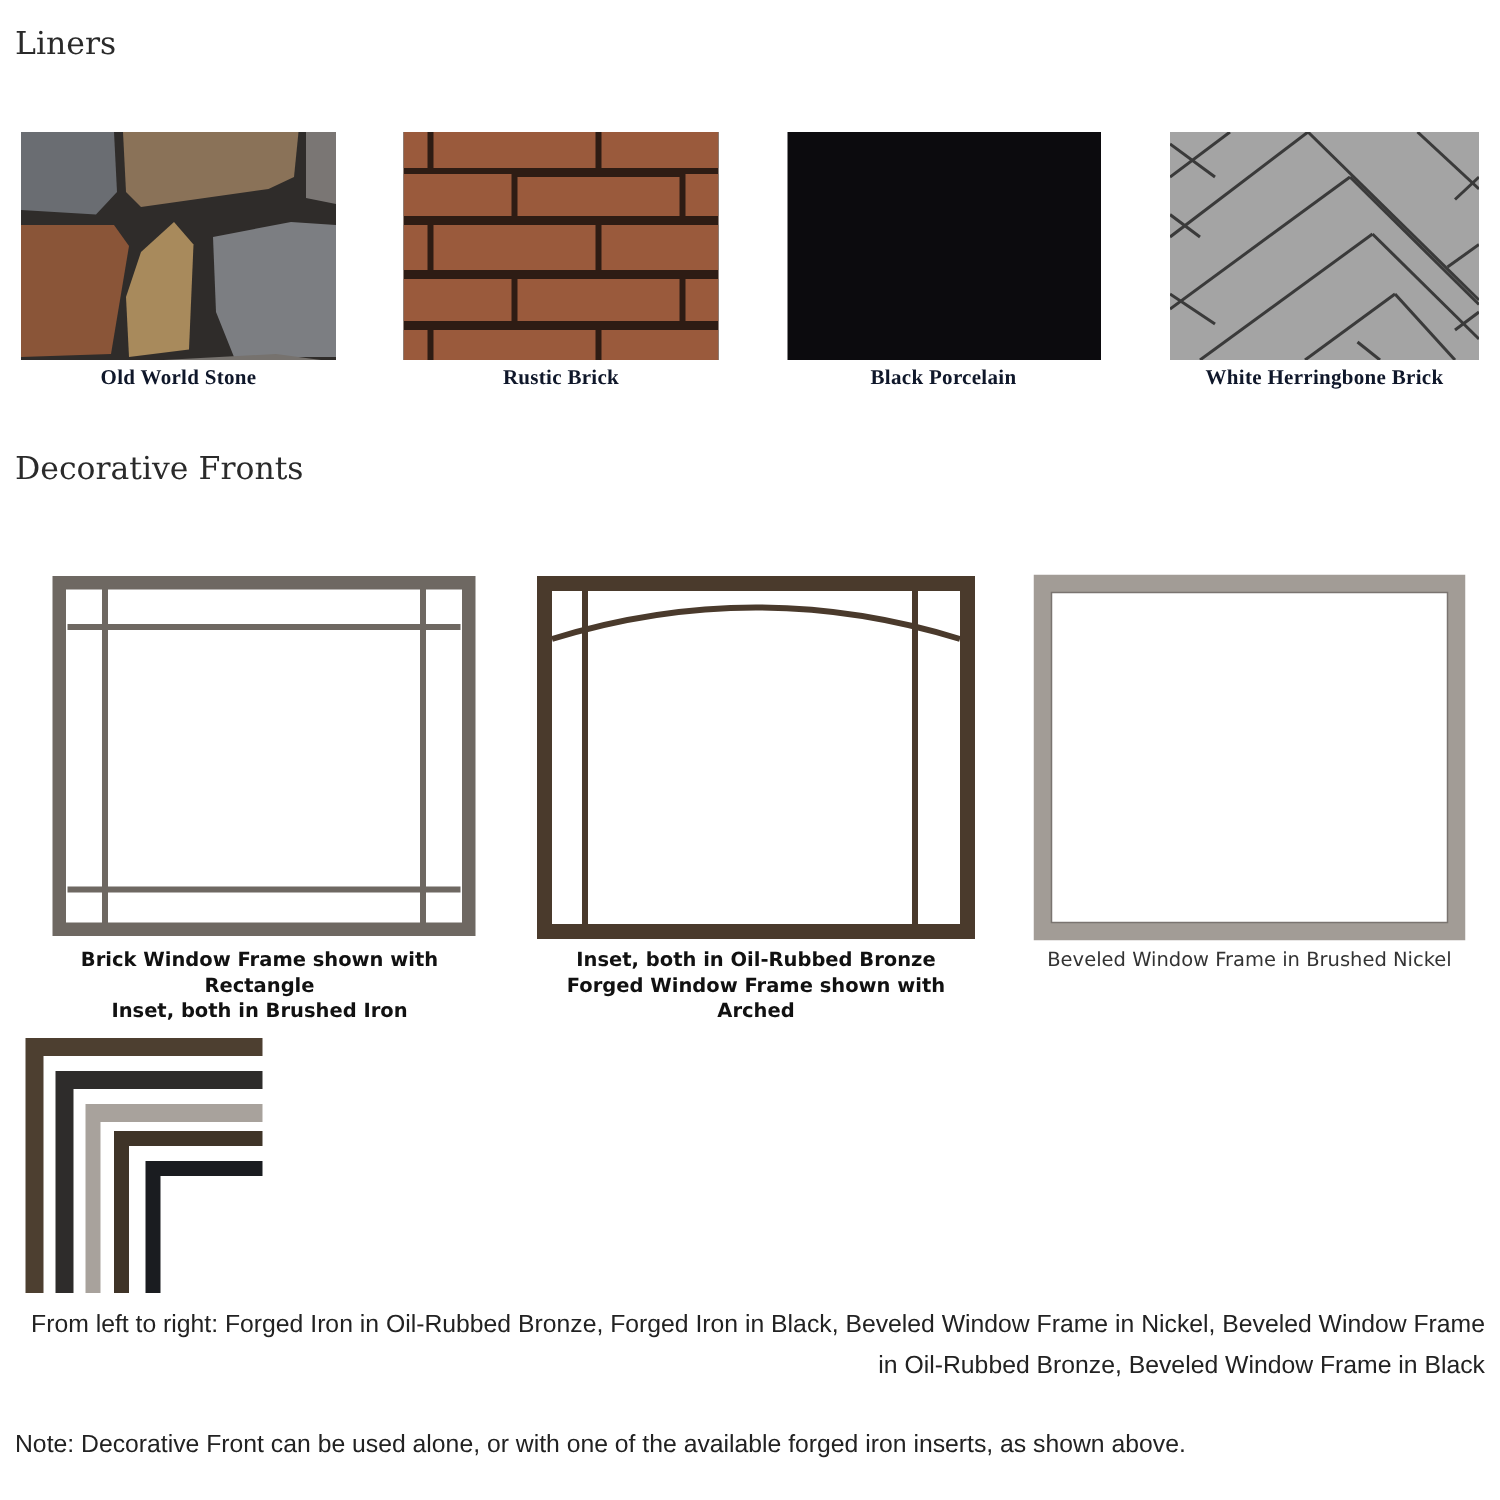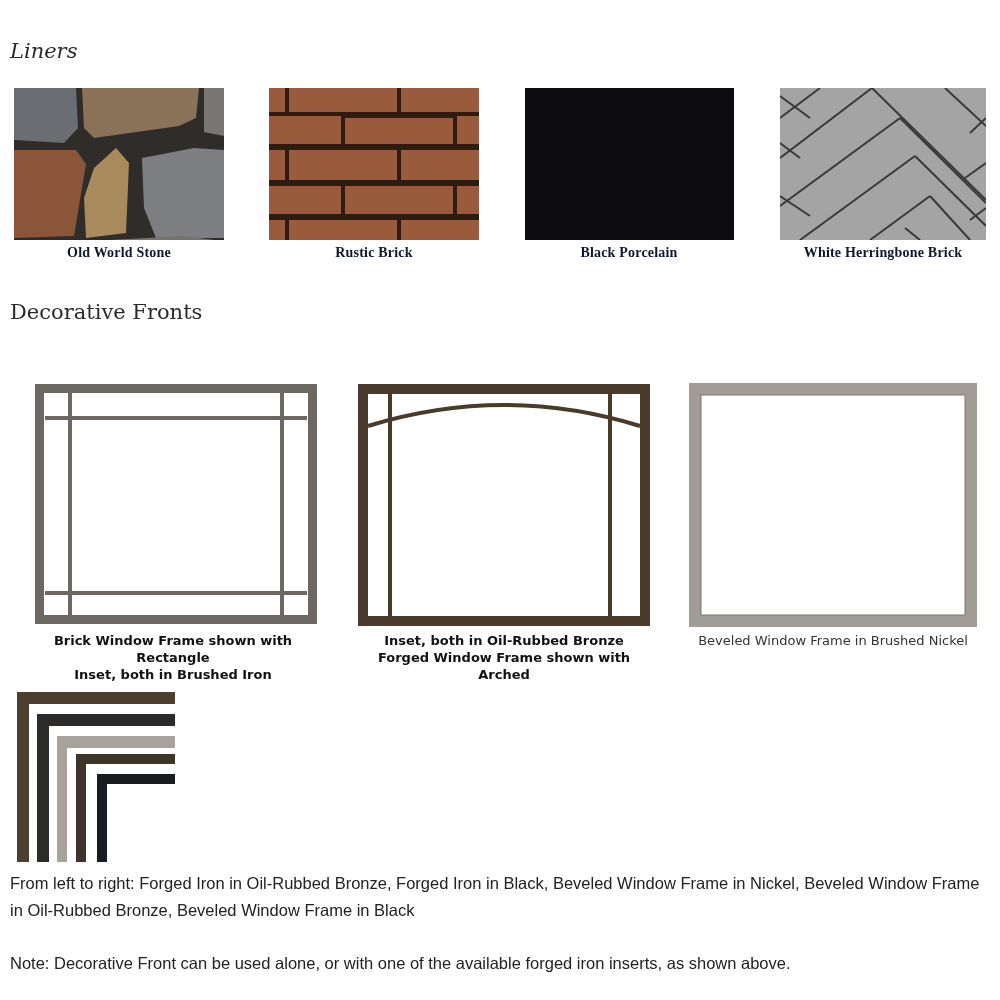--- a/index.html
+++ b/index.html
@@ -3,21 +3,21 @@
 <meta charset="utf-8">
 <style>
   * { box-sizing: border-box; margin: 0; padding: 0; }
   html, body { width: 1000px; height: 1000px; background: #ffffff; overflow: hidden; }
   body { position: relative; font-family: "Liberation Sans", sans-serif; color: #222; }
 
   .section-title {
     position: absolute; left: 10px;
     font-family: "DejaVu Serif", serif; font-size: 21px; color: #2a2a2a; font-weight: normal;
   }
-  #liners-title { top: 39px; font-style: italic; }
+  #liners-title { top: 17px; }
   #fronts-title { top: 300px; }
 
   .swatch { position: absolute; top: 88px; width: 210px; height: 152px; overflow: hidden; }
   .swatch-label {
     position: absolute; top: 245px; width: 230px; text-align: center;
     font-family: Liberation Serif, serif; font-size: 14px; font-weight: bold; color: #0f172a;
     letter-spacing: 0.2px;
   }
 
   
@@ -38,21 +38,21 @@
     font-family: "DejaVu Sans", sans-serif; font-size: 13px; font-weight: bold; color: #111;
     line-height: 17px;
   }
 
   #corners { position: absolute; left: 15px; top: 692px; width: 162px; height: 170px; }
 
   .para {
     position: absolute; left: 10px; width: 980px;
     font-family: "Liberation Sans", sans-serif; font-size: 16.5px; color: #222; line-height: 27px;
   }
-  #para-finishes { top: 870px; }
+  #para-finishes { top: 870px; text-align: right; }
   #para-note { top: 950px; }
 </style>
 </head>
 <body>
 
 <h2 class="section-title" id="liners-title">Liners</h2>
 
 <div class="swatch" id="swatch-stone">
   <svg width="210" height="152" viewBox="0 0 210 152">
     <rect width="210" height="152" fill="#2f2c2a"></rect>

